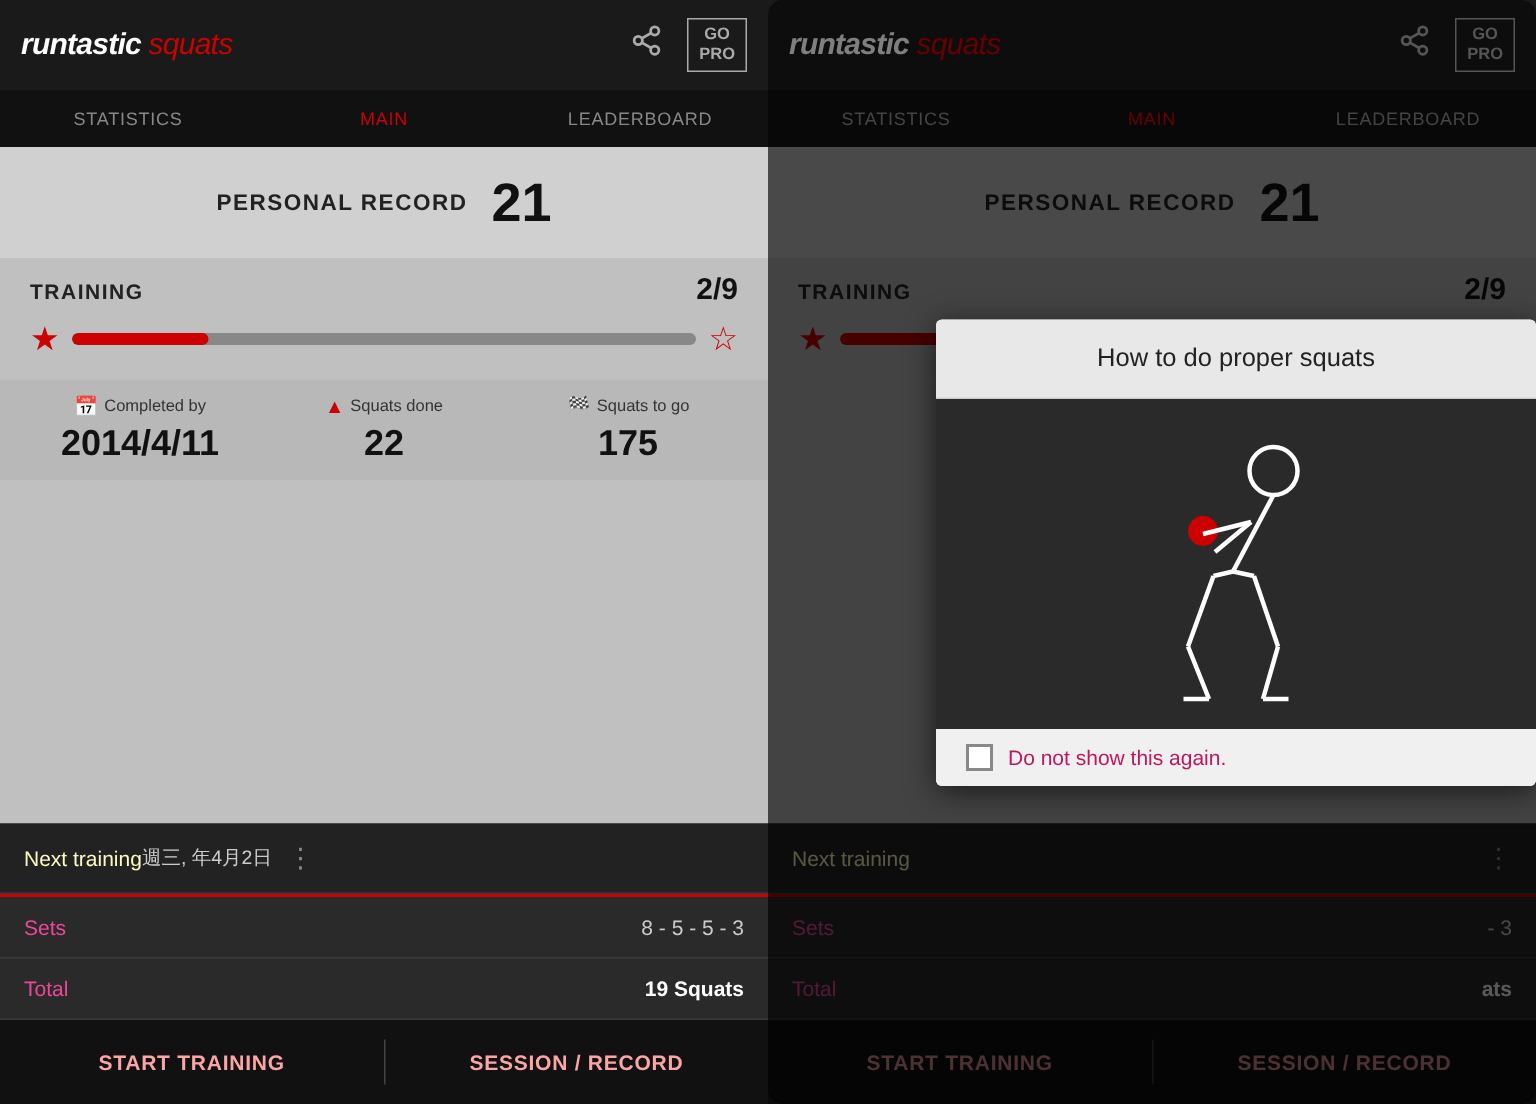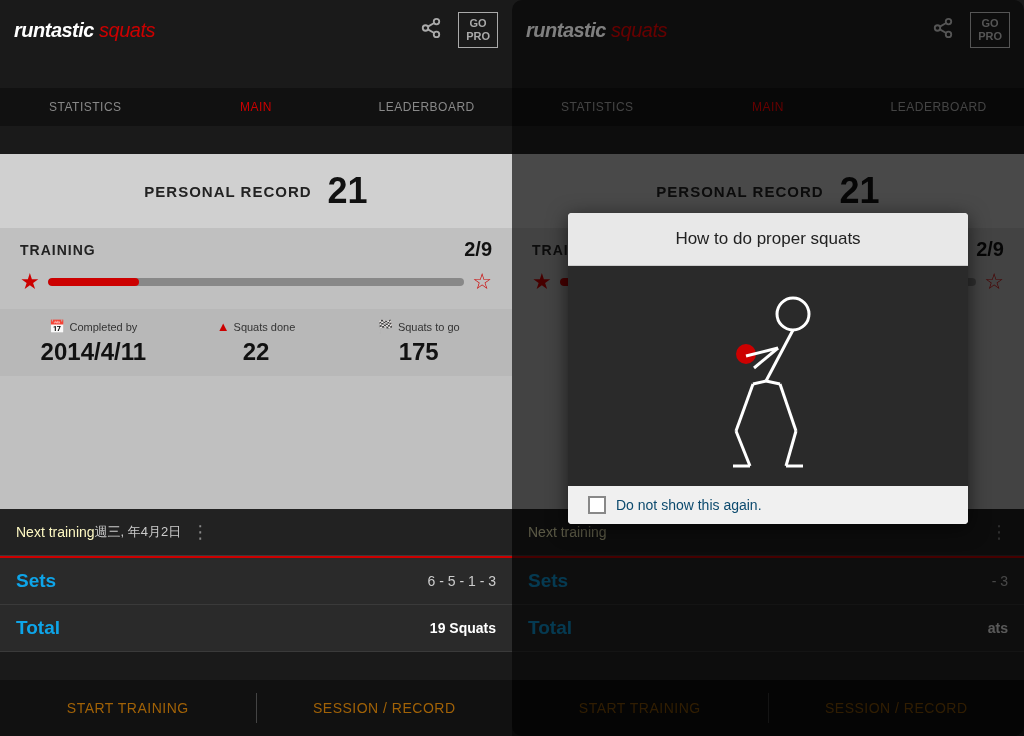--- a/index.html
+++ b/index.html
@@ -14,21 +14,20 @@
     }
 
     
     .panel {
       width: 512px;
       height: 736px;
       display: flex;
       flex-direction: column;
       background: #1a1a1a;
       position: relative;
-      gap: 28px;
     }
 
     
     .header {
       background: #1a1a1a;
       display: flex;
       align-items: center;
       justify-content: space-between;
       padding: 0 14px;
       height: 60px;
@@ -212,23 +211,23 @@
       display: flex;
       align-items: center;
       padding: 12px 16px;
       border-bottom: 1px solid #3a3a3a;
     }
     .table-row.header-row {
       background: #222;
     }
     .table-cell-label {
       flex: 1;
-      font-size: 19px;
-      font-weight: bold;
-      color: #0ea5e9;
+      font-size: 14px;
+      font-weight: normal;
+      color: #ec4899;
     }
     .table-cell-value {
       font-size: 14px;
       color: #ccc;
     }
     .table-cell-value.bold {
       font-weight: bold;
       color: #fff;
     }
     .next-training-label {
@@ -258,42 +257,42 @@
       align-items: center;
       flex-shrink: 0;
     }
     .bottom-btn {
       flex: 1;
       display: flex;
       align-items: center;
       justify-content: center;
       height: 100%;
       font-size: 14px;
-      font-weight: normal;
-      color: #a16207;
+      font-weight: bold;
+      color: #fca5a5;
       cursor: pointer;
       letter-spacing: 0.5px;
     }
     .bottom-divider {
       width: 1px;
       height: 30px;
       background: #444;
     }
 
     
     .panel-right {
       position: relative;
     }
     .modal-overlay {
       position: absolute;
       top: 0; left: 0; right: 0; bottom: 0;
       background: rgba(0,0,0,0.5);
       display: flex;
       align-items: center;
-      justify-content: center;
+      justify-content: flex-end;
       z-index: 10;
       border-radius: 10px;
     }
     .modal-box {
       width: 400px;
       background: #f0f0f0;
       border-radius: 4px;
       overflow: hidden;
       box-shadow: 0 4px 20px rgba(0,0,0,0.6);
     }
@@ -328,21 +327,21 @@
     }
     .checkbox-box {
       width: 18px;
       height: 18px;
       border: 2px solid #888;
       background: #fff;
       flex-shrink: 0;
     }
     .checkbox-label {
       font-size: 14px;
-      color: #0c4a6e;
+      color: #be185d;
     }
     .modal-continue-btn {
       background: #f0f0f0;
       border-top: 1px solid #ccc;
       padding: 16px;
       text-align: center;
       font-size: 16px;
       font-weight: bold;
       color: #333;
       letter-spacing: 1px;
@@ -430,21 +429,21 @@
 
     <div class="training-table">
       <div class="table-row header-row">
         <span class="next-training-label">Next training</span>
         <span class="next-training-date">週三, 年4月2日</span>
         <span class="dots-icon">⋮</span>
       </div>
       <div class="red-line"></div>
       <div class="table-row">
         <span class="table-cell-label">Sets</span>
-        <span class="table-cell-value">6 - 5 - 1 - 3</span>
+        <span class="table-cell-value">8 - 5 - 5 - 3</span>
       </div>
       <div class="table-row">
         <span class="table-cell-label">Total</span>
         <span class="table-cell-value bold">19 Squats</span>
       </div>
     </div>
 
   </div>
 
   <div class="bottom-bar">

